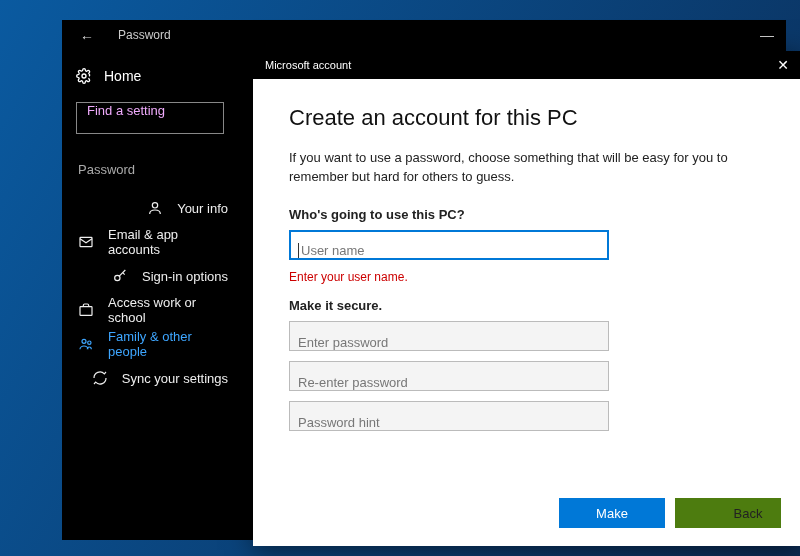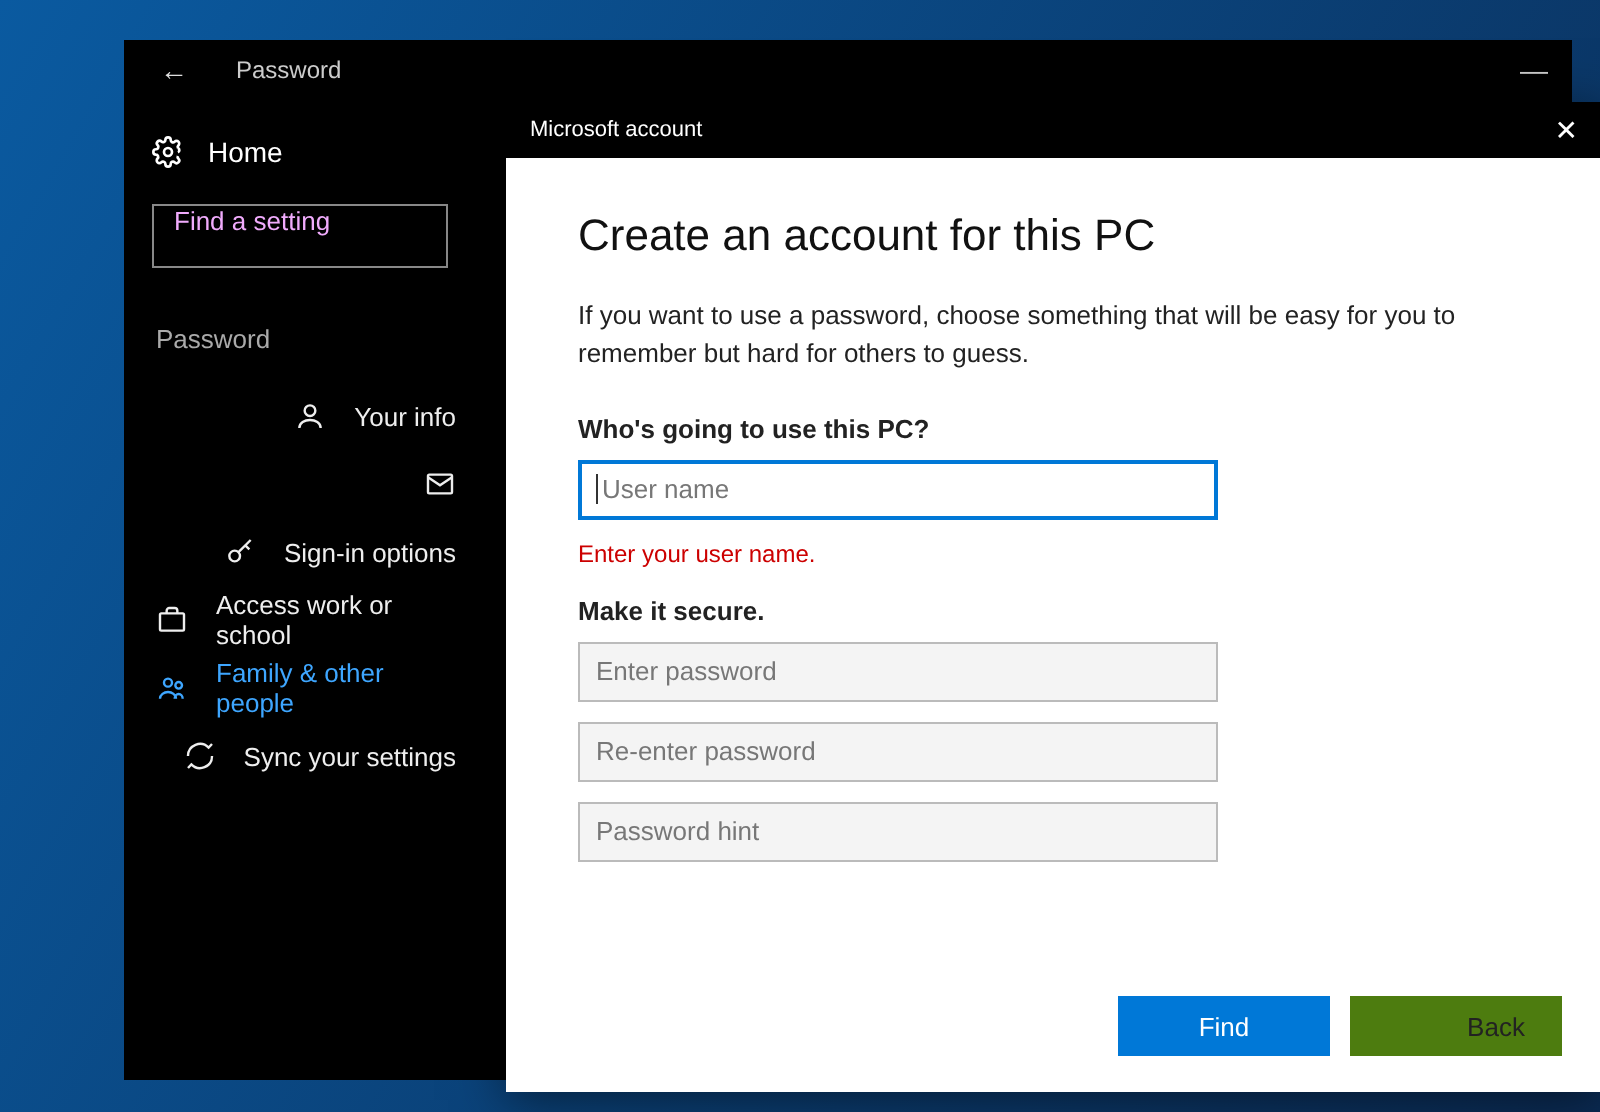--- a/index.html
+++ b/index.html
@@ -53,21 +53,21 @@
     background: #000; color: #fff;
     height: 28px; display: flex; align-items: center;
     padding: 0 12px; font-size: 11px;
   }
   .dialog-titlebar .close { margin-left: auto; font-size: 14px; cursor: pointer; }
   .dialog-body { padding: 26px 36px 0 36px; flex: 1; color: #222; }
   .dialog-body h1 { font-size: 22px; font-weight: 400; color: #111; margin-bottom: 18px; }
   .dialog-body .intro { font-size: 13px; line-height: 1.45; margin-bottom: 20px; }
   .dialog-body .label { font-size: 13px; font-weight: 600; margin-bottom: 8px; }
   .field {
-    display: flex; align-items: center;
+    display: flex; align-items: flex-end;
     width: 320px; height: 30px;
     border: 1px solid #999; background: #fff;
     padding: 0 8px; font-size: 13px; color: #777;
     margin-bottom: 10px;
   }
   .field.focused { border: 2px solid #0078d7; padding: 0 7px; }
   .field.focused::before { content:""; border-left:1px solid #333; height:15px; margin-right:2px; }
   .field.grey { background: #f4f4f4; border-color: #bbb; }
   .error { color: #c00; font-size: 12px; margin: 2px 0 14px 0; }
   .dialog-footer {
@@ -109,20 +109,21 @@
           <circle cx="12" cy="8" r="4"></circle>
           <path d="M4 21c0-4 4-6 8-6s8 2 8 6"></path>
         </svg>
       <span>Your info</span>
     </div>
     <div class="nav-item">
       <svg viewBox="0 0 24 24" fill="none" stroke="#eee" stroke-width="1.8">
           <rect x="3" y="5" width="18" height="14" rx="1"></rect>
           <path d="M3 7l9 6 9-6"></path>
         </svg>
+      <span>Email &amp; app accounts</span>
     </div>
     <div class="nav-item">
       <svg viewBox="0 0 24 24" fill="none" stroke="#eee" stroke-width="1.8">
           <circle cx="8" cy="15" r="4"></circle>
           <path d="M10.5 12.5L20 3M16 7l3 3"></path>
         </svg>
       <span>Sign-in options</span>
     </div>
     <div class="nav-item">
       <svg viewBox="0 0 24 24" fill="none" stroke="#eee" stroke-width="1.8">
@@ -168,16 +169,16 @@
       <span>Enter password</span>
     </div>
     <div class="field grey">
       <span>Re-enter password</span>
     </div>
     <div class="field grey">
       <span>Password hint</span>
     </div>
   </div>
   <div class="dialog-footer">
-    <button class="btn primary">Find</button>
+    <button class="btn primary">Make</button>
     <button class="btn secondary">Back</button>
   </div>
 </div>
 
 </body></html>

